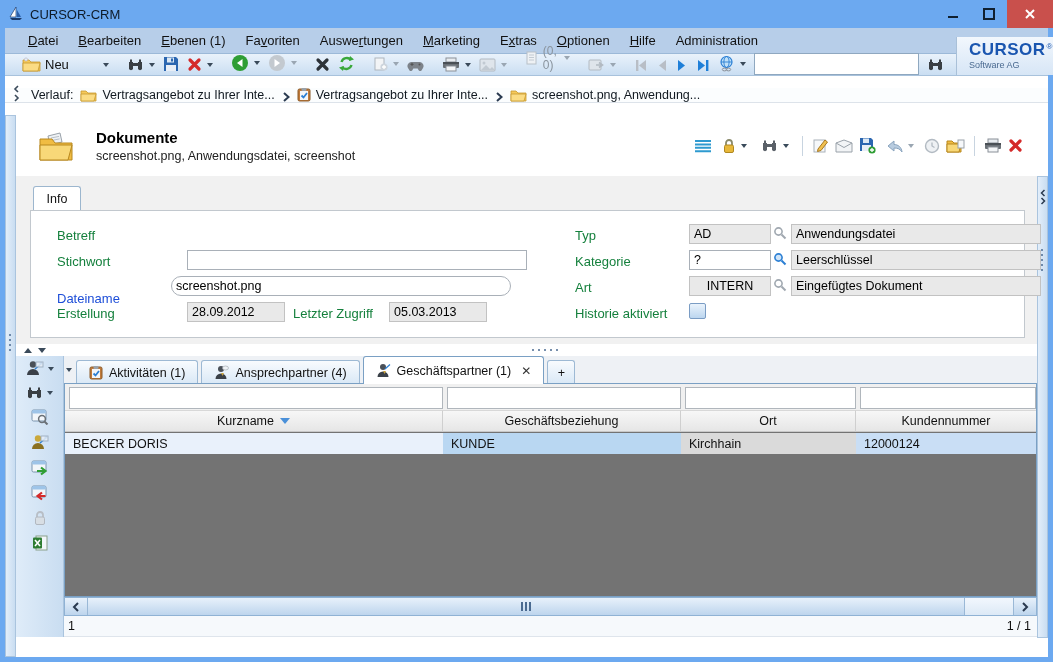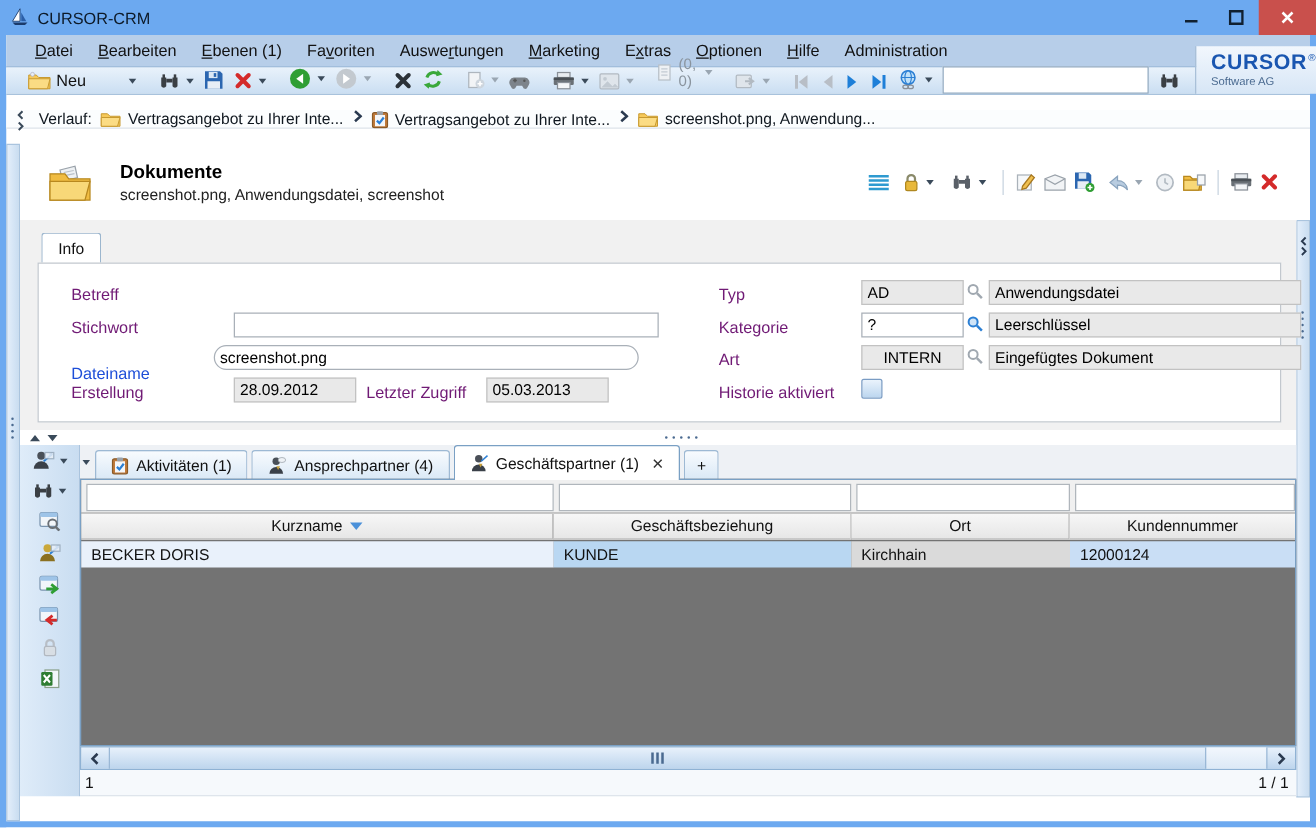--- a/index.html
+++ b/index.html
@@ -34,21 +34,21 @@
   #counter-label{color:#8a949e;font-size:12px;margin:0 2px}
   #brand{margin-left:8px;height:34px;display:flex;flex-direction:column;justify-content:center;align-items:flex-start;
          background:linear-gradient(#f2f7fd,#d7e6f6);padding:2px 10px 2px 12px;border-left:1px solid #a9c0d8}
   #brand-row{display:flex;align-items:flex-start}
   #brand-name{color:#1a56b0;font-weight:bold;font-size:17px;letter-spacing:.5px;line-height:15px}
   #brand-reg{color:#1a56b0;font-size:8px;margin-left:1px}
   #brand-sub{color:#4a6a90;font-size:9px;margin-top:0px}
 
   
   #verlauf{left:5px;top:88px;width:1043px;height:15px;background:#fbfdfe;border-bottom:1px solid #dde3ea;
-           display:flex;align-items:flex-start;padding-left:8px;box-sizing:border-box;gap:7px}
+           display:flex;align-items:flex-end;padding-left:8px;box-sizing:border-box;gap:7px}
   #verlauf-collapse{display:flex;flex-direction:column;gap:1px;margin-right:4px}
   .crumb{display:flex;align-items:center;gap:5px}
   .crumb-label{font-size:12.5px;color:#101820}
 
   
   .vstrip{width:11px;background:linear-gradient(to right,#e3eefa,#c9ddf1);border:1px solid #aac4de;box-sizing:border-box}
   #strip-left{left:5px;top:115px;height:542px}
   #strip-right{left:1037px;top:176px;height:462px}
   .dotcol{display:flex;flex-direction:column;gap:3px;align-items:center}
   .dot{width:2px;height:2px;background:#4a6a90;border-radius:50%}
@@ -61,21 +61,21 @@
   #rec-sub{font-size:12.5px;color:#222;margin-top:3px}
   #rec-icons{margin-left:auto;display:flex;align-items:center;gap:6px;padding-right:14px}
   .hsep{width:1px;height:20px;background:#c8d4e0;margin:0 3px}
 
   
   #infozone{left:16px;top:176px;width:1021px;height:168px;background:#f1f1f1}
   #tab-info{position:absolute;left:17px;top:10px;width:46px;height:24px;background:#fff;
             border:1px solid #9cb6ce;border-bottom:none;border-radius:3px 3px 0 0;
             display:flex;align-items:center;justify-content:center;font-size:12.5px}
   #info-box{position:absolute;left:14px;top:34px;width:993px;height:126px;background:#fff;border:1px solid #c2c8ce}
-  .flabel{position:absolute;font-size:13px;color:#701a75}
+  .flabel{position:absolute;font-size:13px;color:#15803d}
   .finput{position:absolute;height:18px;border:1px solid #a9b0b8;background:#fff;font-size:12.5px;
           font-family:"Liberation Sans",sans-serif;padding:0 4px}
   .fro{background:#e9e9e9;border-color:#c2c2c2}
   .lupe{position:absolute;width:14px;height:14px}
   #historie-check{position:absolute;width:15px;height:14px;border:1px solid #7a9cc4;border-radius:2px;
                   background:linear-gradient(#eaf3fc,#bcd6ef)}
 
   
   #splitter{left:16px;top:344px;width:1021px;height:12px;background:#fff;display:flex;align-items:center}
   .tri-up{width:0;height:0;border-left:4px solid transparent;border-right:4px solid transparent;border-bottom:5px solid #3a4a5a}

